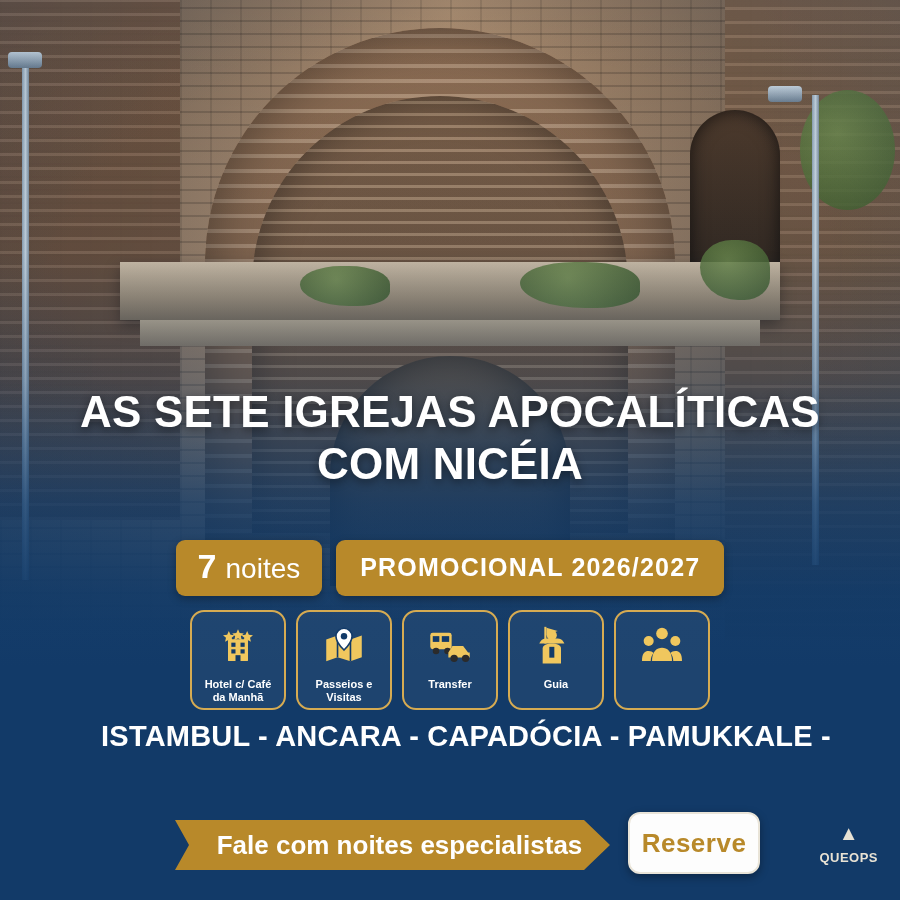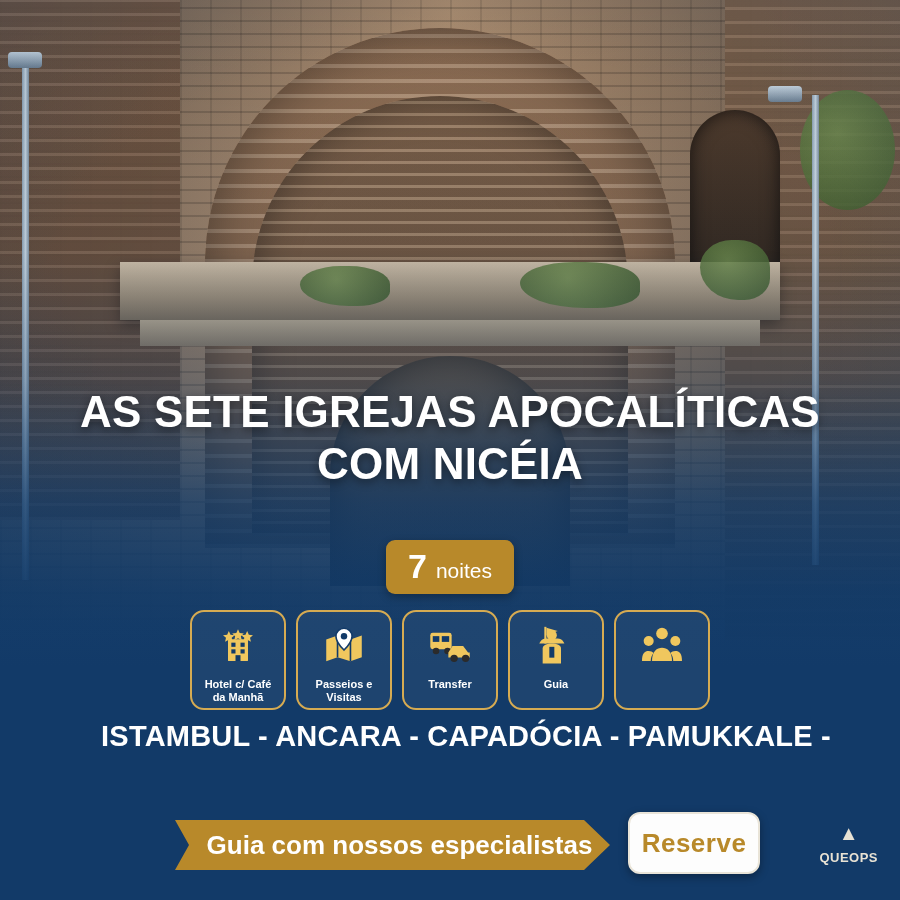--- a/index.html
+++ b/index.html
@@ -130,21 +130,21 @@
   }
   .nights {
     display: flex; align-items: baseline; gap: 9px;
     background: #b8892a;
     border-radius: 9px;
     padding: 9px 22px 11px 22px;
     color: #fff;
     box-shadow: 0 3px 8px rgba(0,0,0,0.3);
   }
   .nights .num { font-size: 34px; font-weight: 700; line-height: 1; }
-  .nights .word { font-size: 21px; font-weight: 400; }
+  .nights .word { font-size: 28px; font-weight: 400; }
   .promo {
     background: #b8892a;
     border-radius: 9px;
     padding: 13px 24px 14px 24px;
     color: #fff;
     font-size: 25px; font-weight: 700; letter-spacing: 1.2px;
     box-shadow: 0 3px 8px rgba(0,0,0,0.3);
   }
 
   .features {
@@ -240,20 +240,21 @@
     <div class="headline">
       <span>AS SETE IGREJAS APOCALÍTICAS</span>
       <span class="l2">COM NICÉIA</span>
     </div>
 
     <div class="badges">
       <div class="nights">
         <span class="num">7</span>
         <span class="word">noites</span>
       </div>
+      <div class="promo">PROMOCIONAL 2026/2027</div>
     </div>
 
     <div class="features">
 
       <div class="feat">
         <div class="ico">
           <svg width="40" height="40" viewBox="0 0 48 48">
             <g fill="#f0c75e">
               <rect x="12" y="16" width="24" height="26" rx="1"></rect>
               <polygon points="13,6 15,10.5 20,11 16.4,14.2 17.5,19 13,16.6 8.5,19 9.6,14.2 6,11 11,10.5"></polygon>
@@ -337,21 +338,21 @@
         </div>
       </div>
 
     </div>
 
     <div class="cities">
       <div>ISTAMBUL - ANCARA - CAPADÓCIA - PAMUKKALE -</div>
     </div>
 
     <div class="cta-row">
-      <div class="speak">Guia com nossos especialistas</div>
+      <div class="speak">Fale com noites especialistas</div>
       <div class="reserve">
         <span>Reserve</span>
       </div>
       <div class="logo">
         <span class="mark">▲</span>
         <span class="name">QUEOPS</span>
       </div>
     </div>
 
   </div>

